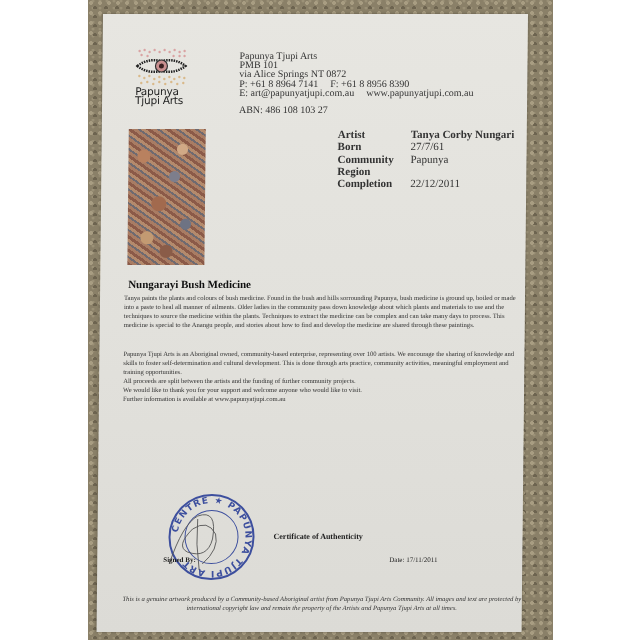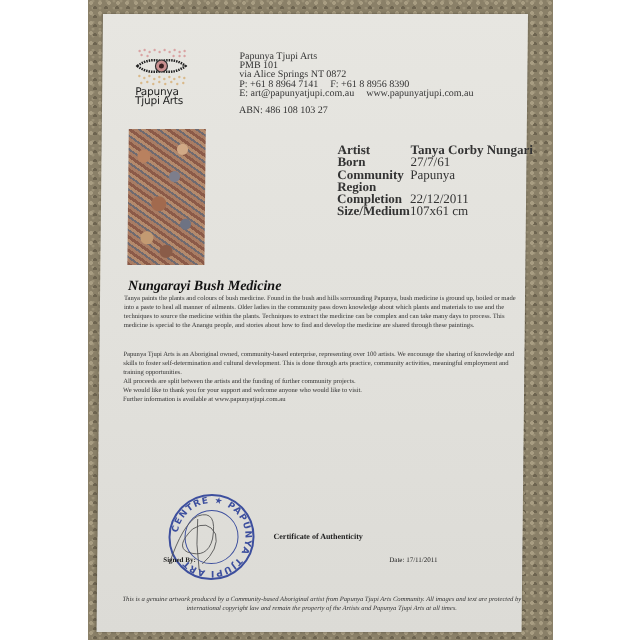--- a/index.html
+++ b/index.html
@@ -40,25 +40,25 @@
       background:
         radial-gradient(circle at 20% 20%, #b9815f 0 6px, transparent 7px),
         radial-gradient(circle at 60% 35%, #7d7e8c 0 5px, transparent 6px),
         radial-gradient(circle at 40% 55%, #a26a4e 0 7px, transparent 8px),
         radial-gradient(circle at 75% 70%, #6e7383 0 5px, transparent 6px),
         radial-gradient(circle at 25% 80%, #c39a72 0 6px, transparent 7px),
         radial-gradient(circle at 70% 15%, #d1a986 0 5px, transparent 6px),
         radial-gradient(circle at 50% 90%, #8a5c48 0 6px, transparent 7px),
         repeating-linear-gradient(35deg, #8b5a48 0 3px, #a97c63 3px 6px, #6f6a70 6px 8px, #b48a6c 8px 11px);
     }
-    .details { left:236px; top:128px; font-size:13px; color:#333; }
+    .details { left:236px; top:114px; font-size:11px; color:#333; }
     .details .row { height:12.3px; white-space:nowrap; }
     .details .lbl { display:inline-block; width:73px; font-weight:bold; }
     .details .val.b { font-weight:bold; }
-    .title { left:28px; top:264px; font-size:14px; font-weight:bold; color:#111;font-style:italic; }
+    .title { left:28px; top:264px; font-size:11px; font-weight:bold; color:#111; }
     .para { left:24px; width:400px; font-size:6.6px; line-height:9.1px; color:#333; }
     .p1 { top:279px; }
     .p2 { top:335px; }
     .stamp {
       left:71px; top:480px; width:86px; height:86px; border-radius:50%;
       border:2px solid #3d4f9e; box-sizing:border-box;
     }
     .stamp-inner {
       position:absolute; left:14px; top:14px; width:54px; height:54px; border-radius:50%;
       border:1.5px solid #3d4f9e; box-sizing:border-box;
@@ -155,23 +155,20 @@
     </div>
     <div class="row">
       <span class="lbl">Community</span><span class="val">Papunya</span>
     </div>
     <div class="row">
       <span class="lbl">Region</span><span class="val"></span>
     </div>
     <div class="row">
       <span class="lbl">Completion</span><span class="val">22/12/2011</span>
     </div>
-    <div class="row">
-      <span class="lbl">Size/Medium</span><span class="val">107x61 cm</span>
-    </div>
   </div>
 
   <div class="abs title">Nungarayi Bush Medicine</div>
 
   <div class="abs para p1">Tanya paints the plants and colours of bush medicine. Found in the bush and hills sorrounding Papunya, bush medicine is ground up, boiled or made into a paste to heal all manner of ailments. Older ladies in the community pass down knowledge about which plants and materials to use and the techniques to source the medicine within the plants. Techniques to extract the medicine can be complex and can take many days to process. This medicine is special to the Anangu people, and stories about how to find and develop the medicine are shared through these paintings.</div>
 
   <div class="abs para p2">
     <div>Papunya Tjupi Arts is an Aboriginal owned, community-based enterprise, representing over 100 artists. We encourage the sharing of knowledge and skills to foster self-determination and cultural development.  This is done through arts practice, community activities, meaningful employment and training opportunities.</div>
     <div>All proceeds are split between the artists and the funding of further community projects.</div>
     <div>We would like to thank you for your support and welcome anyone who would like to visit.</div>

